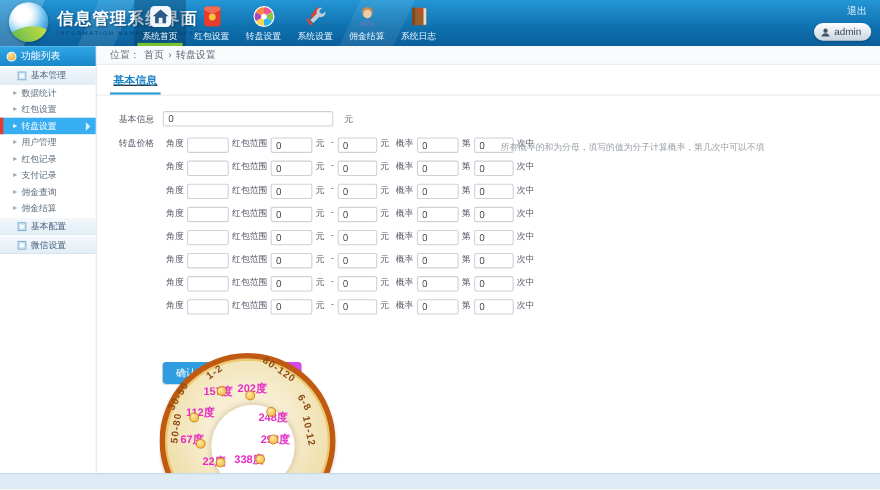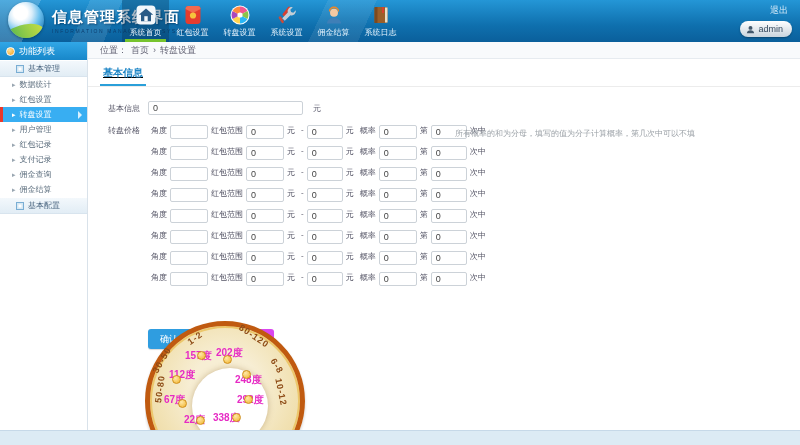--- a/index.html
+++ b/index.html
@@ -234,20 +234,24 @@
         </div>
         <div class="side-item">
           <span class="blt">▸</span>
           <span>佣金结算</span>
         </div>
       </div>
     <div class="side-sec">
       <span class="sec-ico"></span>
       <span>基本配置</span>
     </div>
+    <div class="side-sec">
+      <span class="sec-ico"></span>
+      <span>微信设置</span>
+    </div>
   </div>
 
   <div class="main">
     <div class="crumbs">
       <span>位置：</span>
       <span class="link">首页</span>
       <span>›</span>
       <span>转盘设置</span>
     </div>
 

